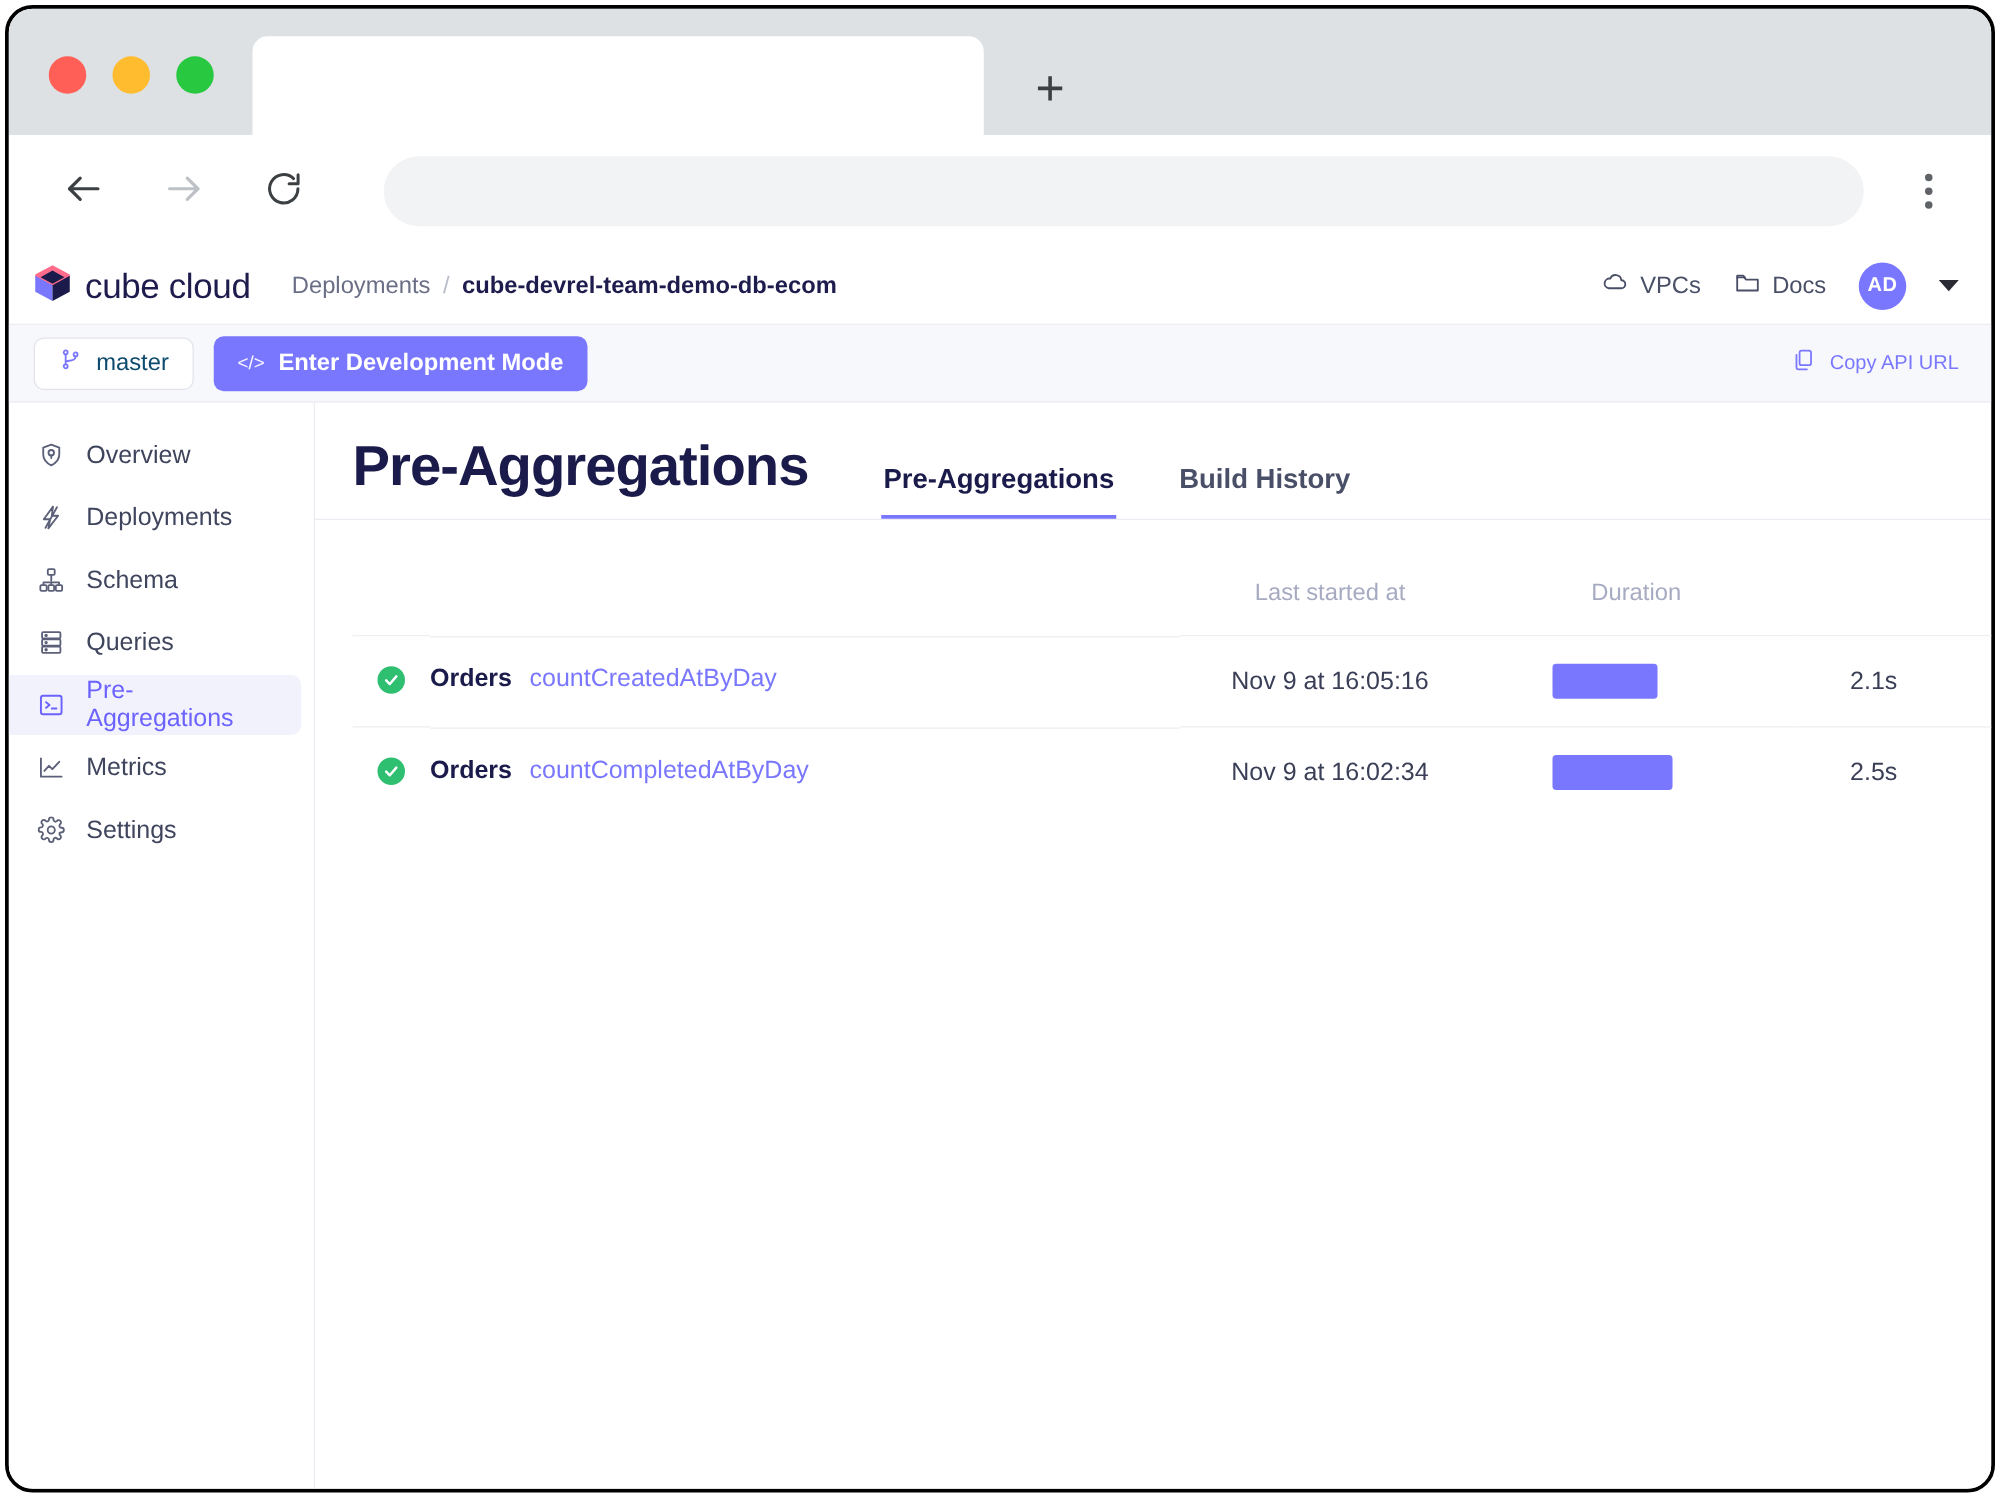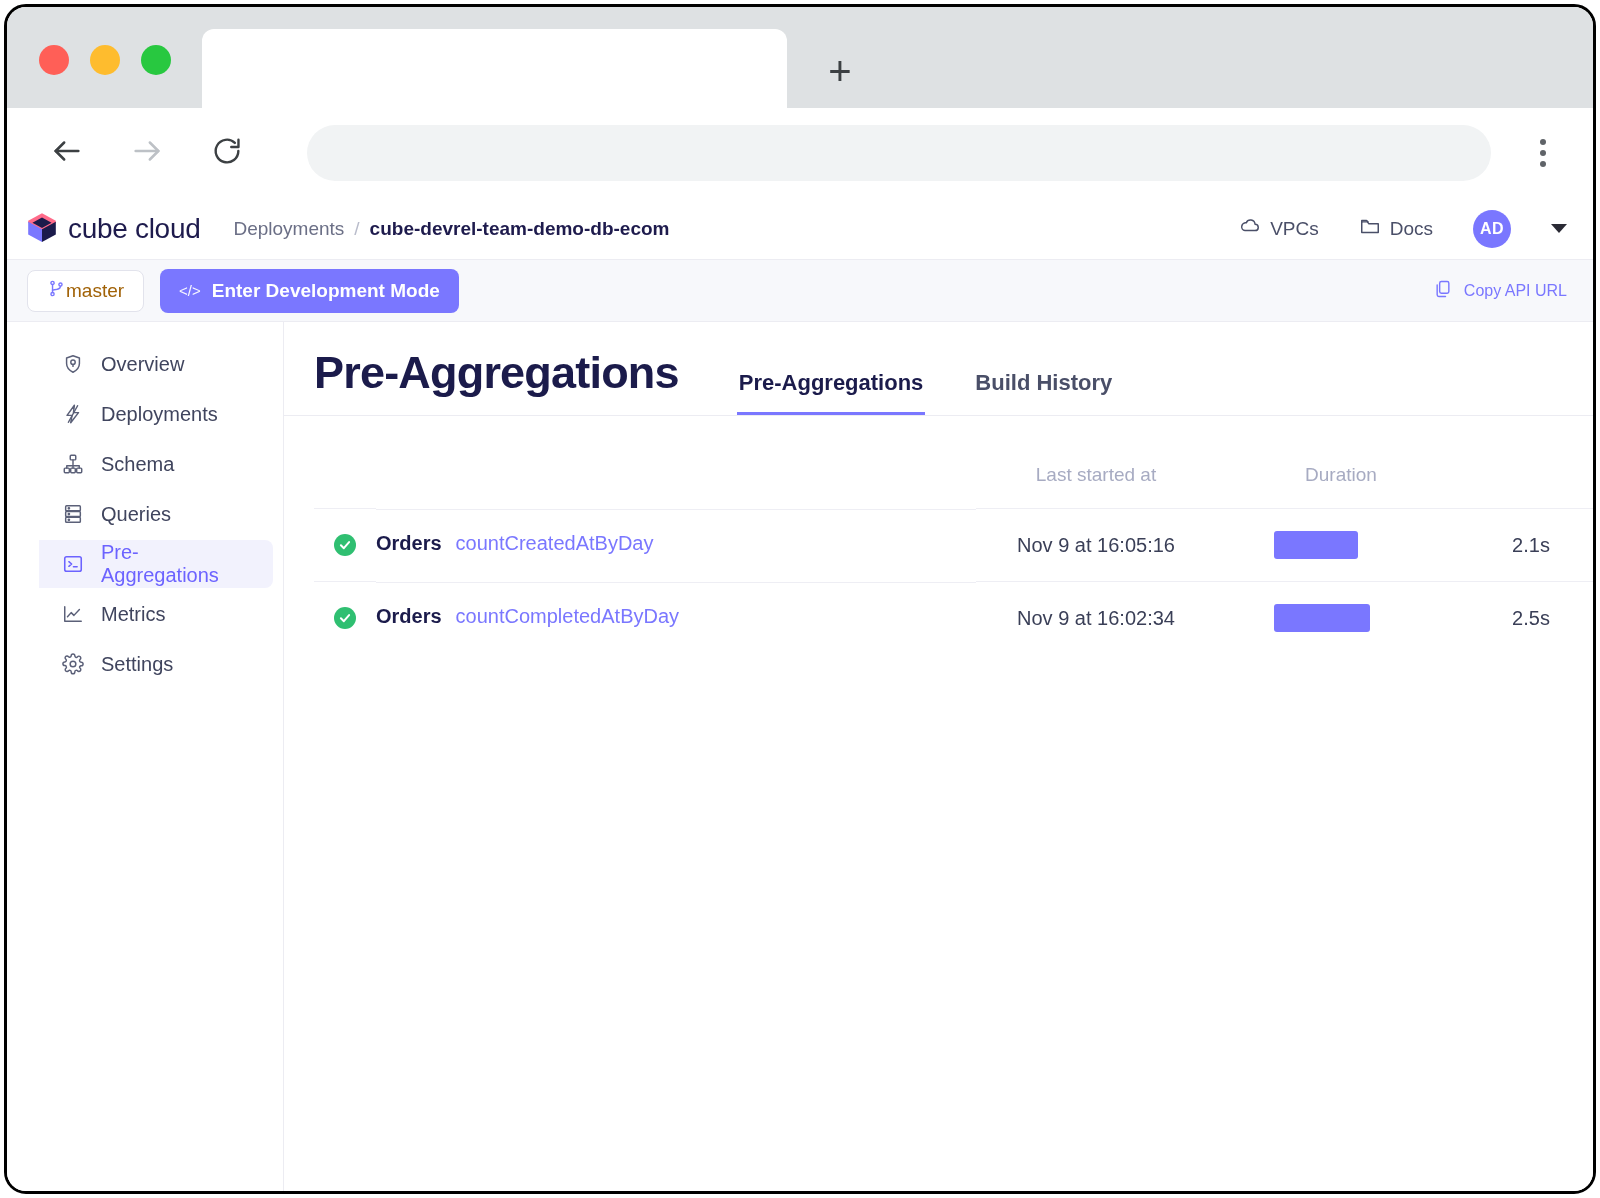--- a/index.html
+++ b/index.html
@@ -133,21 +133,21 @@
     display: flex; align-items: baseline; gap: 10px;
     margin-left: 33px;
     font-size: 19px;
   }
   .bc-link   { color: #6b6f86; }
   .bc-sep    { color: #b9bccb; }
   .bc-current{ color: #1e1b4d; font-weight: bold; }
 
   .header-right {
     margin-left: auto;
-    display: flex; align-items: center; gap: 40px;
+    display: flex; align-items: center; gap: 26px;
   }
   .hdr-item {
     display: flex; align-items: center; gap: 9px;
     font-size: 19px; color: #4a4f68;
   }
   .avatar {
     width: 38px; height: 38px; border-radius: 50%;
     background: #7a77ff; color: #ffffff;
     display: flex; align-items: center; justify-content: center;
     font-size: 16px; font-weight: bold; letter-spacing: 0.4px;
@@ -167,23 +167,23 @@
     align-items: center;
     padding: 0 26px 0 20px;
     border-bottom: 1px solid #ececf2;
     flex: 0 0 auto;
   }
   .branch-btn {
     height: 42px;
     background: #ffffff;
     border: 1px solid #e2e3ec;
     border-radius: 8px;
-    display: flex; align-items: center; gap: 0;
+    display: flex; align-items: center; gap: 11px;
     padding: 0 19px;
-    font-size: 19px; color: #a16207;
+    font-size: 19px; color: #0c4a6e;
   }
   .dev-mode-btn {
     height: 44px;
     margin-left: 16px;
     background: #7a77ff;
     border-radius: 8px;
     display: flex; align-items: center; gap: 11px;
     padding: 0 19px;
     color: #ffffff;
     font-size: 19px; font-weight: bold;
@@ -198,21 +198,20 @@
   }
 
   
   .app-body { flex: 1 1 auto; display: flex; min-height: 0; }
 
   .sidebar {
     width: 245px;
     border-right: 1px solid #ececf2;
     padding-top: 16px;
     flex: 0 0 auto;
-    margin-left: 32px;
   }
   .side-item {
     height: 48px;
     display: flex; align-items: center; gap: 17px;
     padding: 0 22px;
     margin: 2px 10px 2px 0;
     border-radius: 0 8px 8px 0;
     font-size: 20px;
     color: #40455e;
   }

